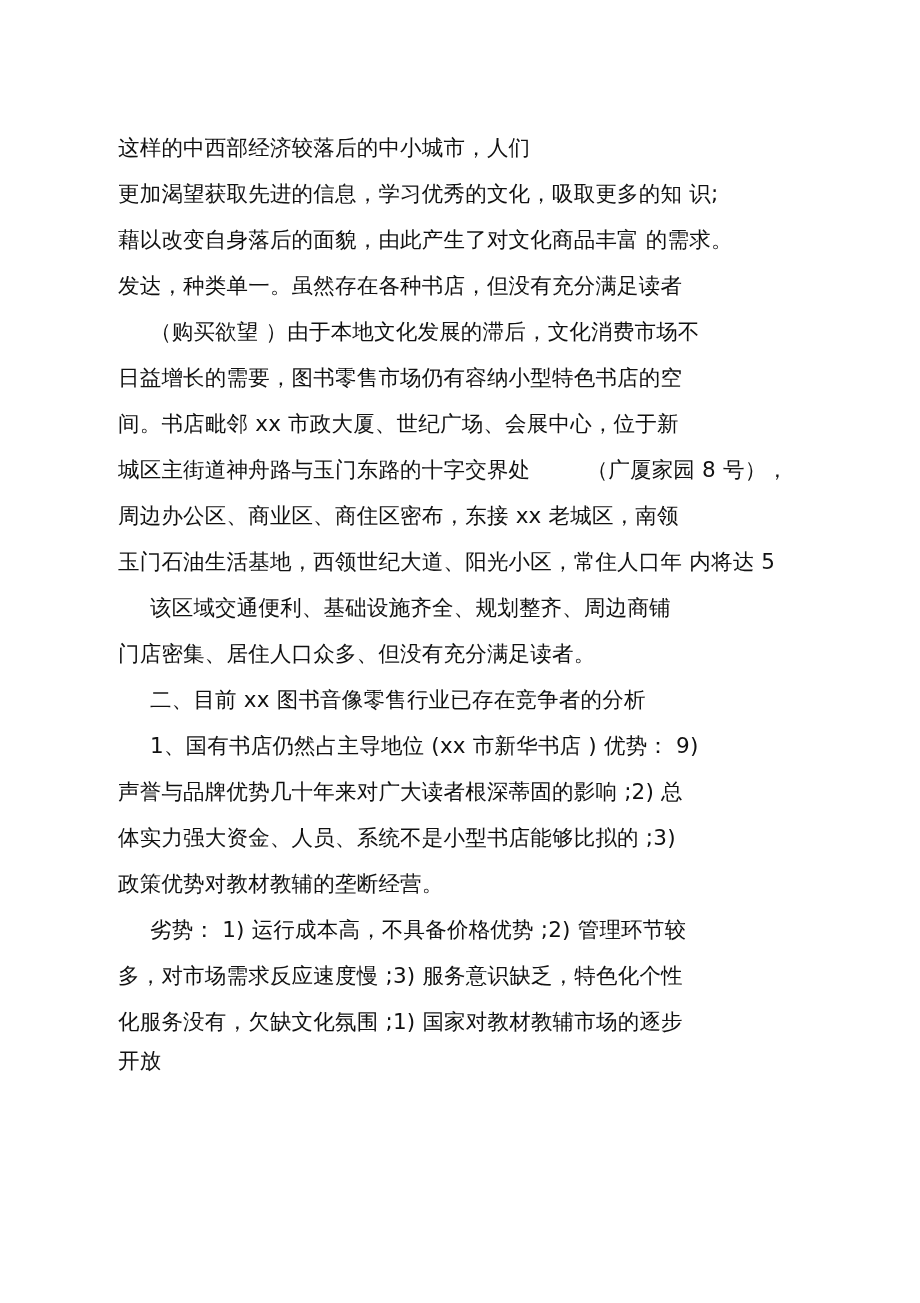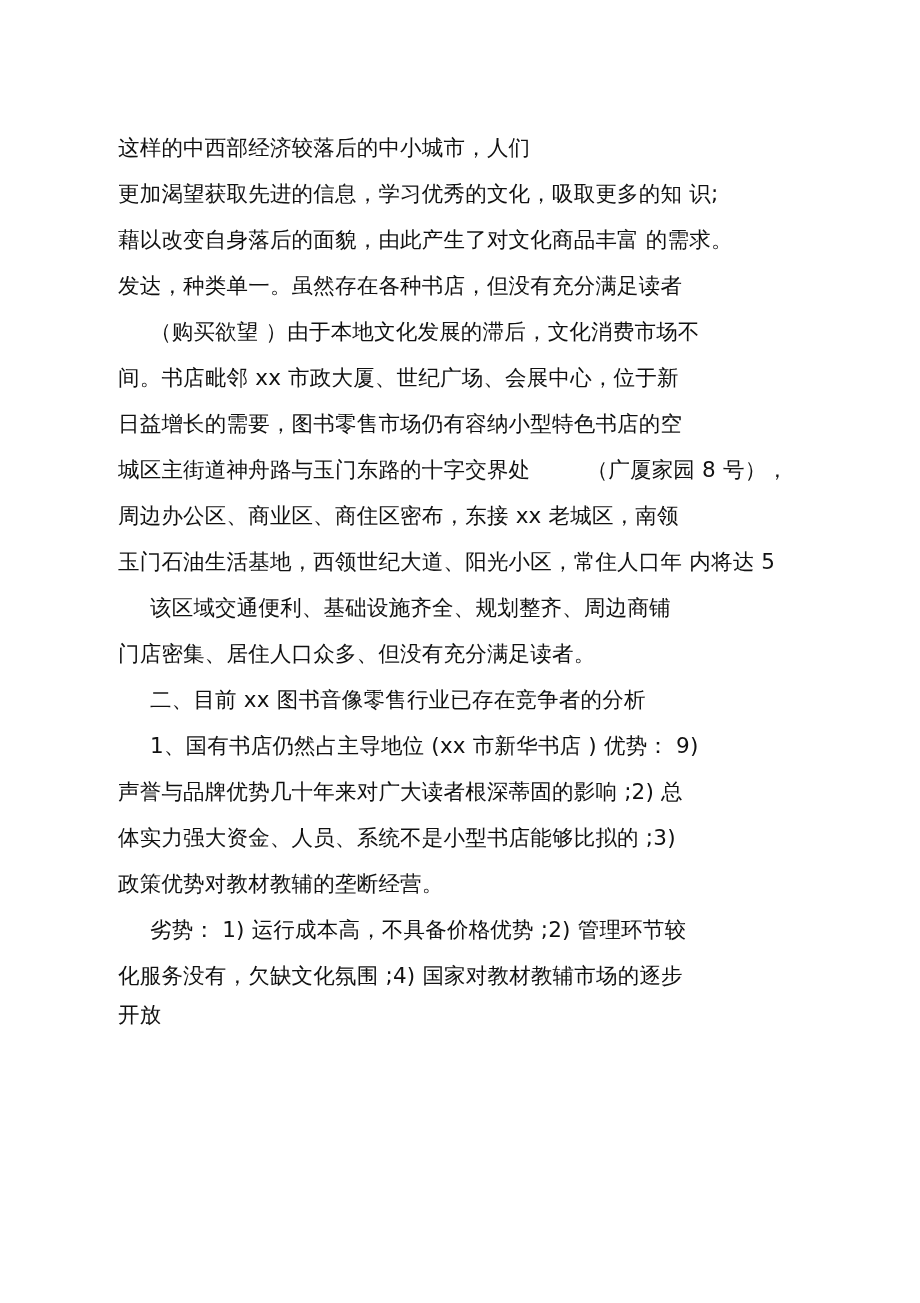--- a/index.html
+++ b/index.html
@@ -53,30 +53,31 @@
 <body>
 
 <div class="page">
   <div class="doc-body">
 
     <div class="line">这样的中西部经济较落后的中小城市，人们</div>
     <div class="line">更加渴望获取先进的信息，学习优秀的文化，吸取更多的知 识;</div>
     <div class="line">藉以改变自身落后的面貌，由此产生了对文化商品丰富 的需求。</div>
     <div class="line">发达，种类单一。虽然存在各种书店，但没有充分满足读者</div>
     <div class="line indent">（购买欲望 ）由于本地文化发展的滞后，文化消费市场不</div>
+    <div class="line">日益增长的需要，图书零售市场仍有容纳小型特色书店的空</div>
     <div class="line">间。书店毗邻 xx 市政大厦、世纪广场、会展中心，位于新</div>
-    <div class="line">日益增长的需要，图书零售市场仍有容纳小型特色书店的空</div>
     <div class="line">城区主街道神舟路与玉门东路的十字交界处        （广厦家园 8 号），</div>
     <div class="line">周边办公区、商业区、商住区密布，东接 xx 老城区，南领</div>
     <div class="line">玉门石油生活基地，西领世纪大道、阳光小区，常住人口年 内将达 5</div>
     <div class="line indent">该区域交通便利、基础设施齐全、规划整齐、周边商铺</div>
     <div class="line">门店密集、居住人口众多、但没有充分满足读者。</div>
     <div class="line indent">二、目前 xx 图书音像零售行业已存在竞争者的分析</div>
     <div class="line indent">1、国有书店仍然占主导地位 (xx 市新华书店 ) 优势： 9)</div>
     <div class="line">声誉与品牌优势几十年来对广大读者根深蒂固的影响 ;2) 总</div>
     <div class="line">体实力强大资金、人员、系统不是小型书店能够比拟的 ;3)</div>
     <div class="line">政策优势对教材教辅的垄断经营。</div>
     <div class="line indent">劣势： 1) 运行成本高，不具备价格优势 ;2) 管理环节较</div>
-    <div class="line">化服务没有，欠缺文化氛围 ;4) 国家对教材教辅市场的逐步</div>
+    <div class="line">多，对市场需求反应速度慢 ;3) 服务意识缺乏，特色化个性</div>
+    <div class="line">化服务没有，欠缺文化氛围 ;1) 国家对教材教辅市场的逐步</div>
     <div class="line tight">开放</div>
 
   </div>
 </div>
 
 </body></html>

